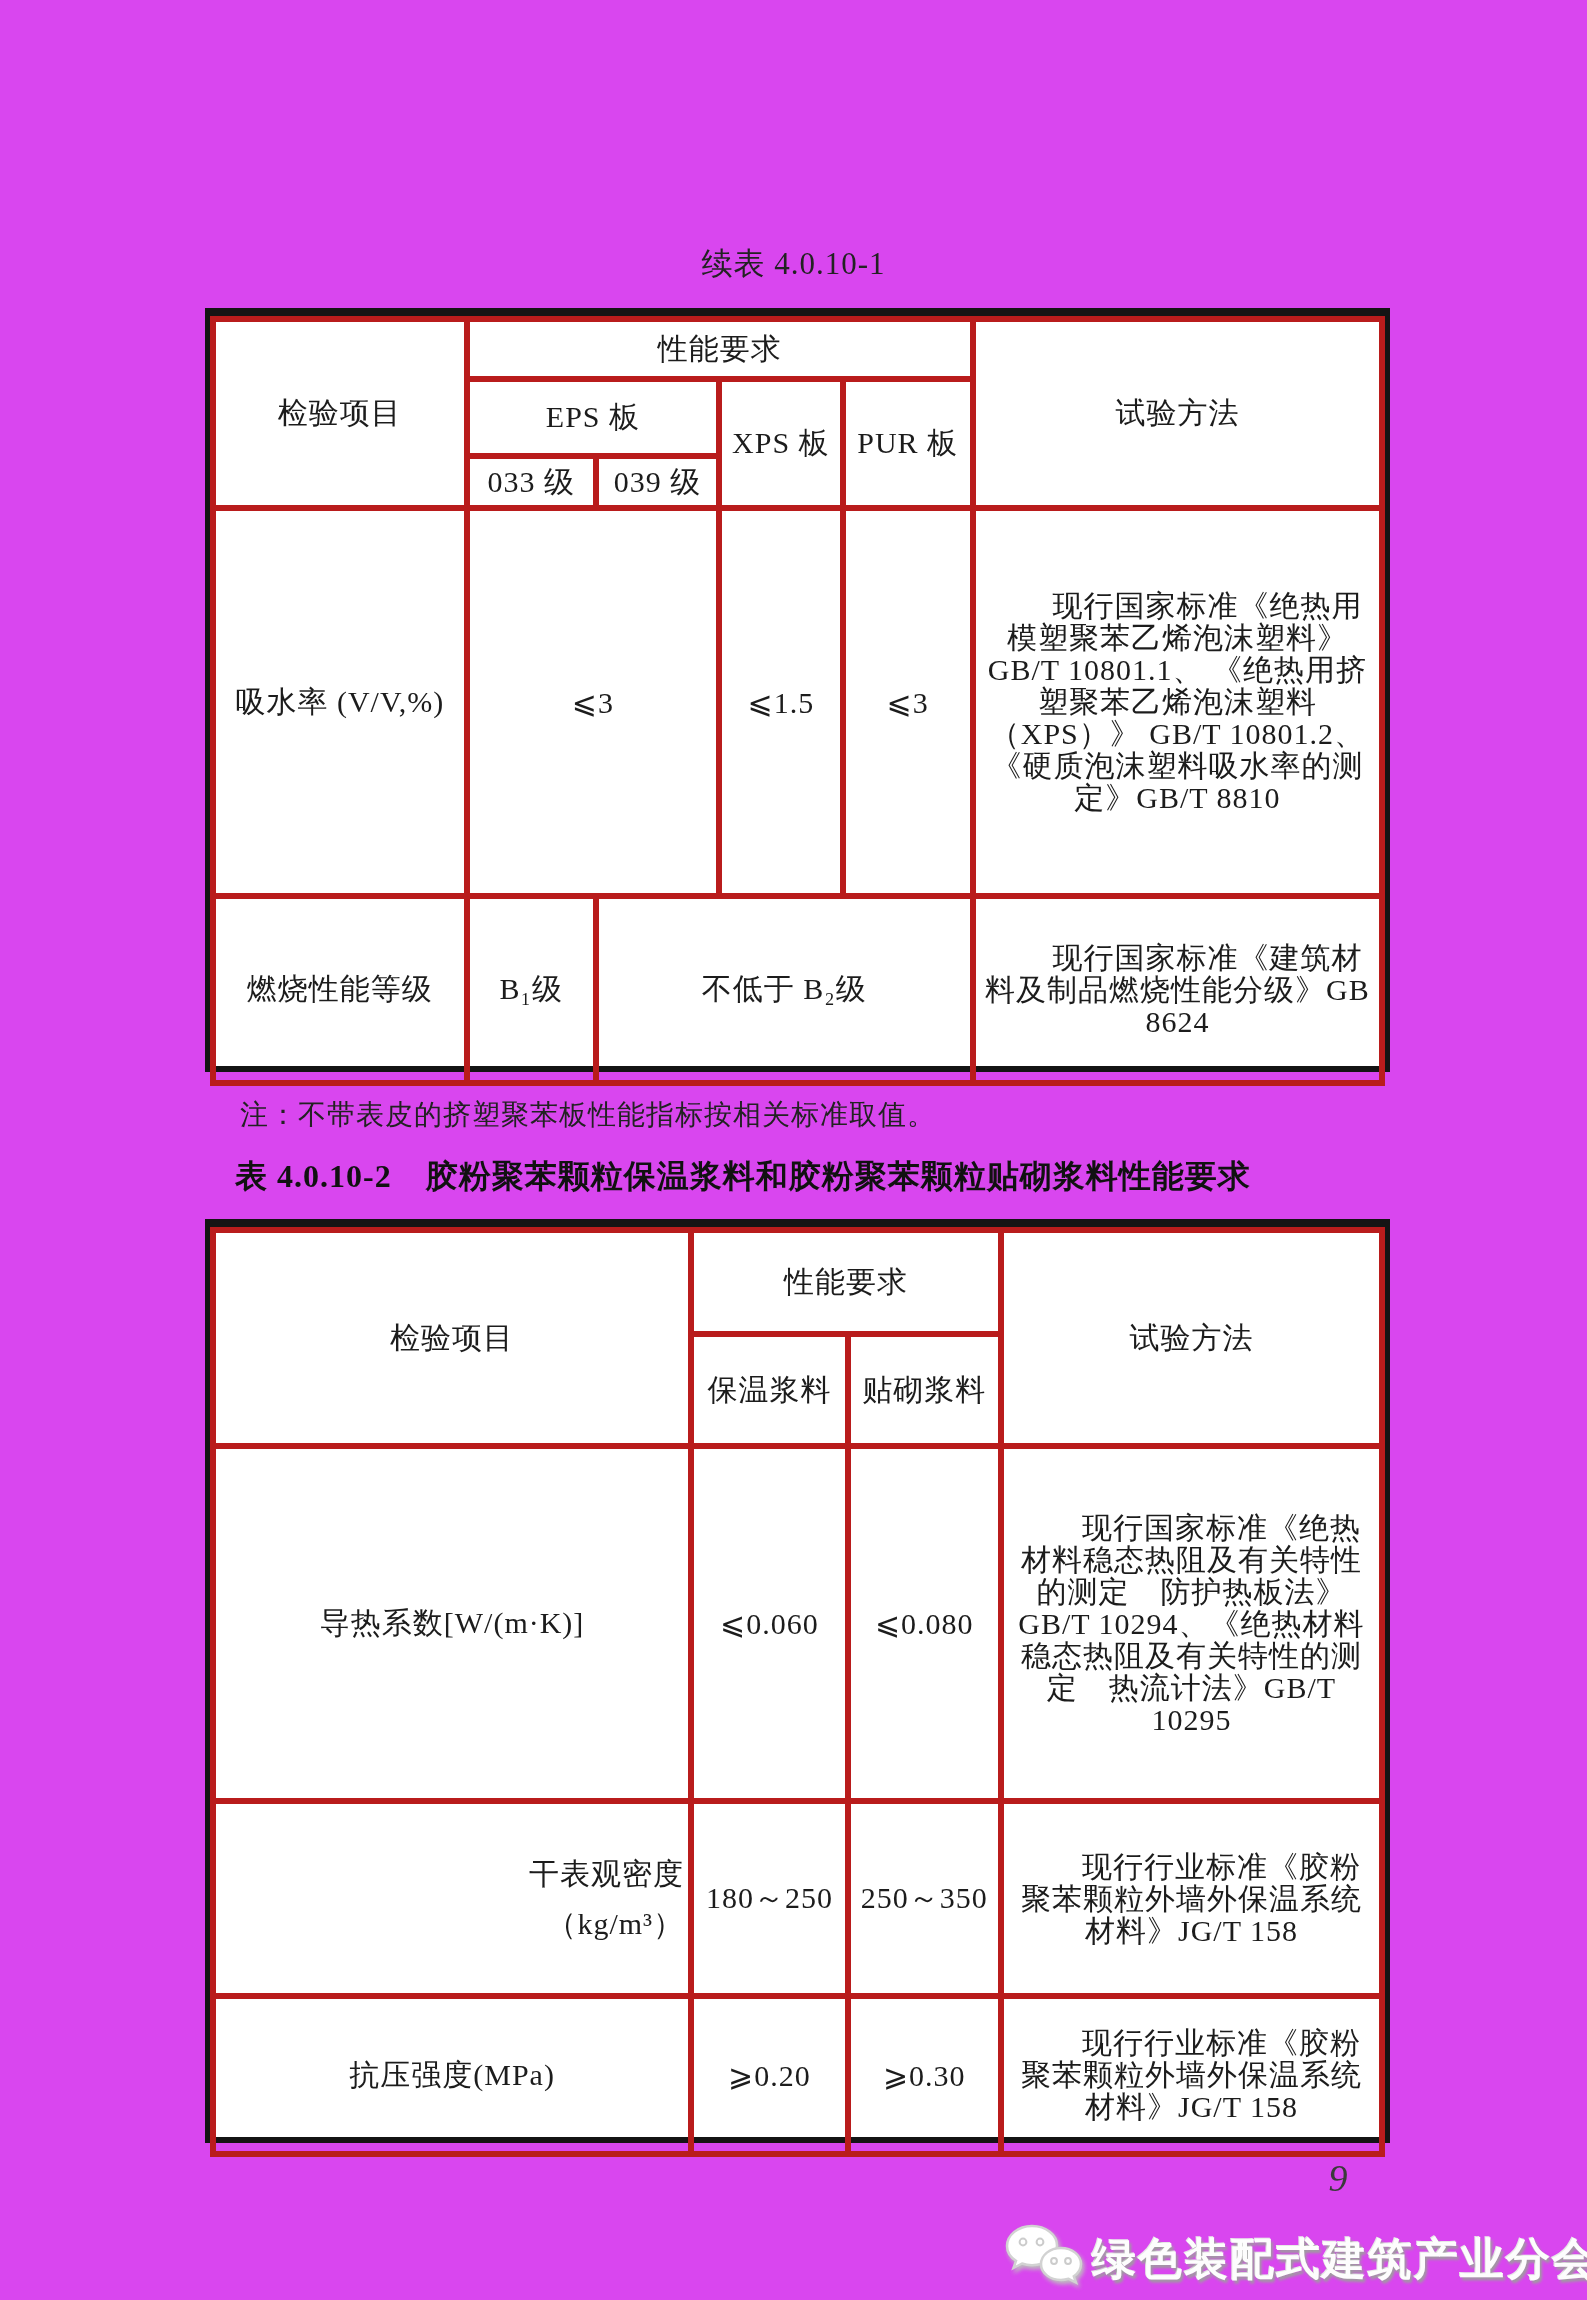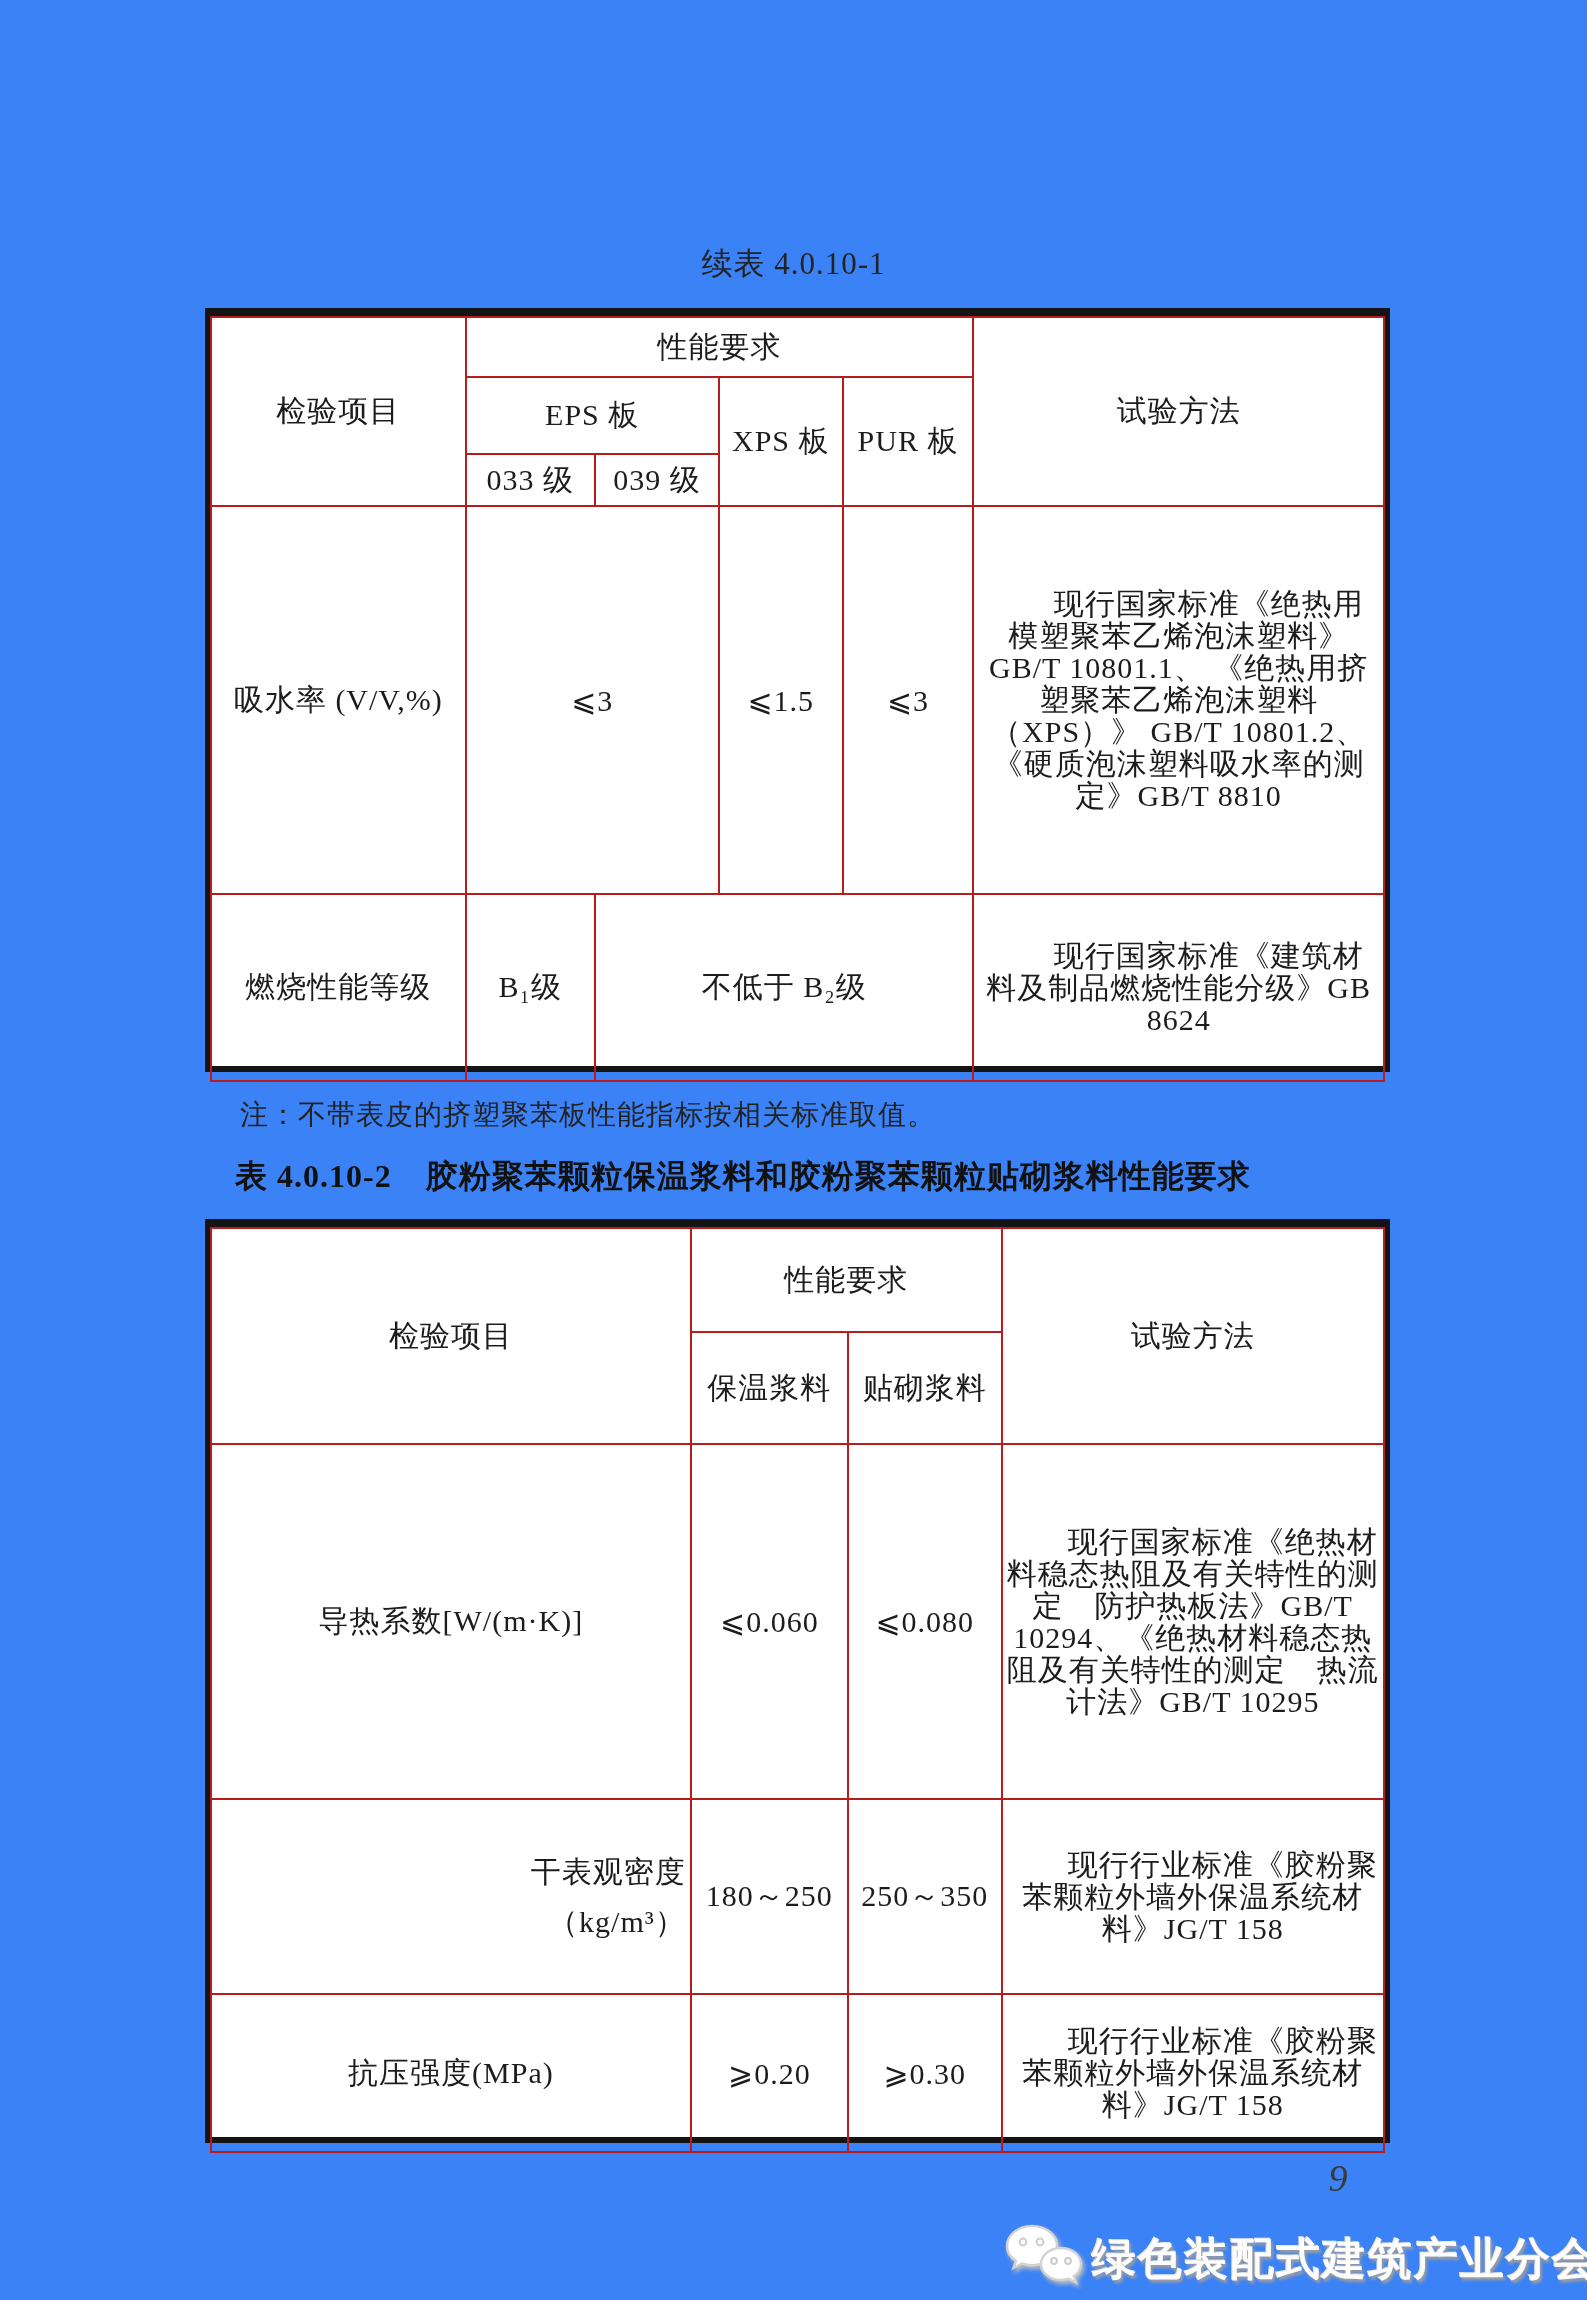--- a/index.html
+++ b/index.html
@@ -1,19 +1,19 @@
 <!DOCTYPE html>
 <html><head>
 <meta charset="utf-8">
 <style>
   html,body{margin:0;padding:0;background:#ffffff;}
   #page{
     position:relative;
     width:1587px;height:2300px;
-    background:#3b82f6;
+    background:#d946ef;
     color:#1c1c1c;
     font-family:"Liberation Serif","DejaVu Serif",serif;
     overflow:hidden;
   }
   
   .tbl-caption{
     position:absolute;left:0;width:1587px;
     text-align:center;font-size:31px;letter-spacing:1px;color:#222;
   }
   .note-line{
@@ -29,21 +29,21 @@
   .tbl-wrap{
     position:absolute;left:205px;width:1185px;
     border:5px solid #141414;border-top-width:8px;border-bottom-width:6px;
     box-sizing:border-box;background:#fff;
   }
   table.grid{
     width:100%;height:100%;
     border-collapse:collapse;table-layout:fixed;
   }
   table.grid td{
-    border:2px solid #b91c1c;
+    border:6px solid #b91c1c;
     vertical-align:middle;
     text-align:center;
     font-size:30px;color:#1c1c1c;
     letter-spacing:1px;
     padding:2px 4px;
     box-sizing:border-box;
     overflow:hidden;
   }
   td.method{
     text-align:justify;

